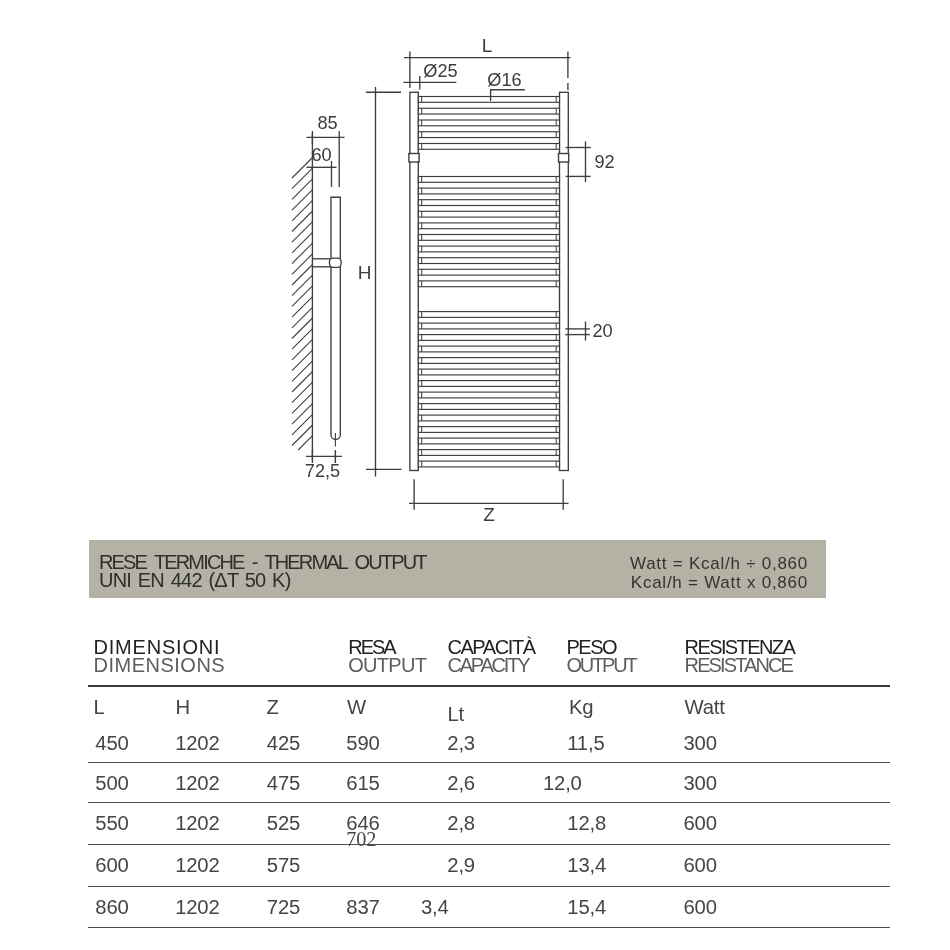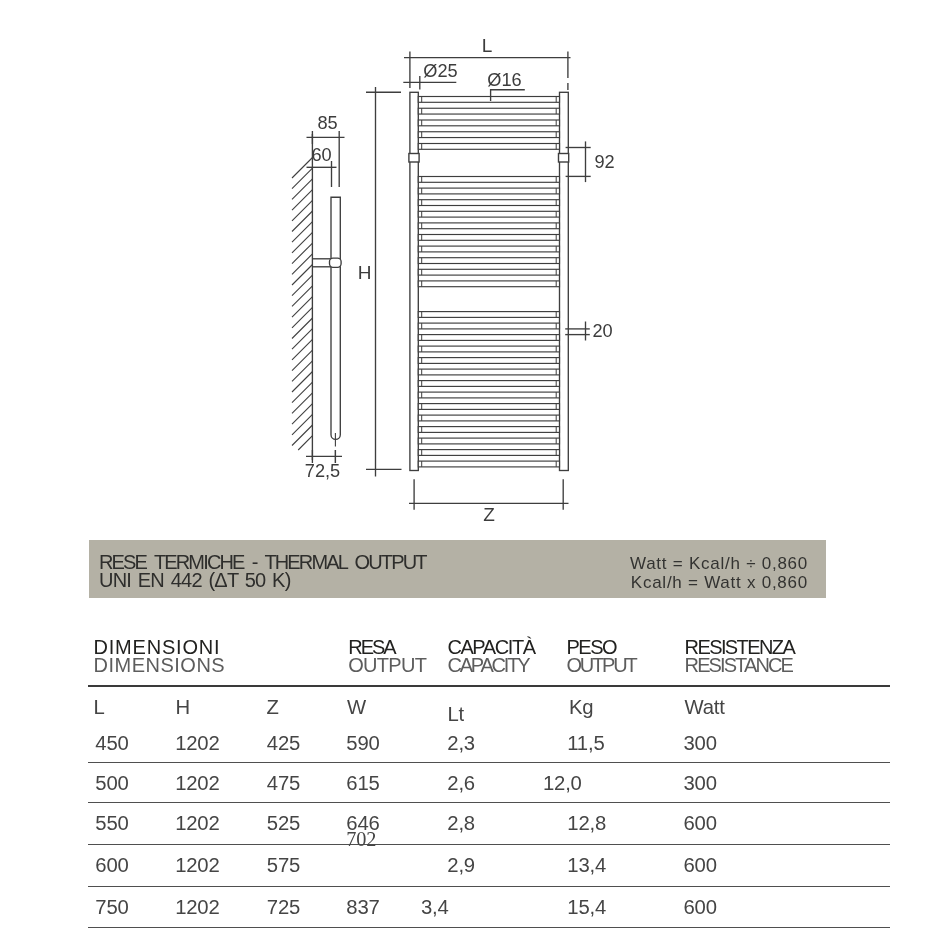--- a/index.html
+++ b/index.html
@@ -312,21 +312,21 @@
       <div class="abs num" style="left:266.8px; top:854.1px;">575</div>
       <div class="abs num" style="left:346.3px; top:828px;font-family:Liberation Serif, serif;">702</div>
       <div class="abs num" style="left:447.3px; top:854.1px;">2,9</div>
       <div class="abs num" style="left:567.3px; top:854.1px;">13,4</div>
       <div class="abs num" style="left:683.5px; top:854.1px;">600</div>
     </div>
 
 <div class="rule" style="top:885.5px;"></div>
 
 <div>
-      <div class="abs num" style="left:95.3px; top:896.1px;">750</div>
+      <div class="abs num" style="left:95.3px; top:896.1px;">860</div>
       <div class="abs num" style="left:175.2px; top:896.1px;">1202</div>
       <div class="abs num" style="left:266.8px; top:896.1px;">725</div>
       <div class="abs num" style="left:346.3px; top:896.1px;">837</div>
       <div class="abs num" style="left:421px; top:896.1px;">3,4</div>
       <div class="abs num" style="left:567.3px; top:896.1px;">15,4</div>
       <div class="abs num" style="left:683.5px; top:896.1px;">600</div>
     </div>
 
 <div class="rule" style="top:926.5px;"></div>
 

